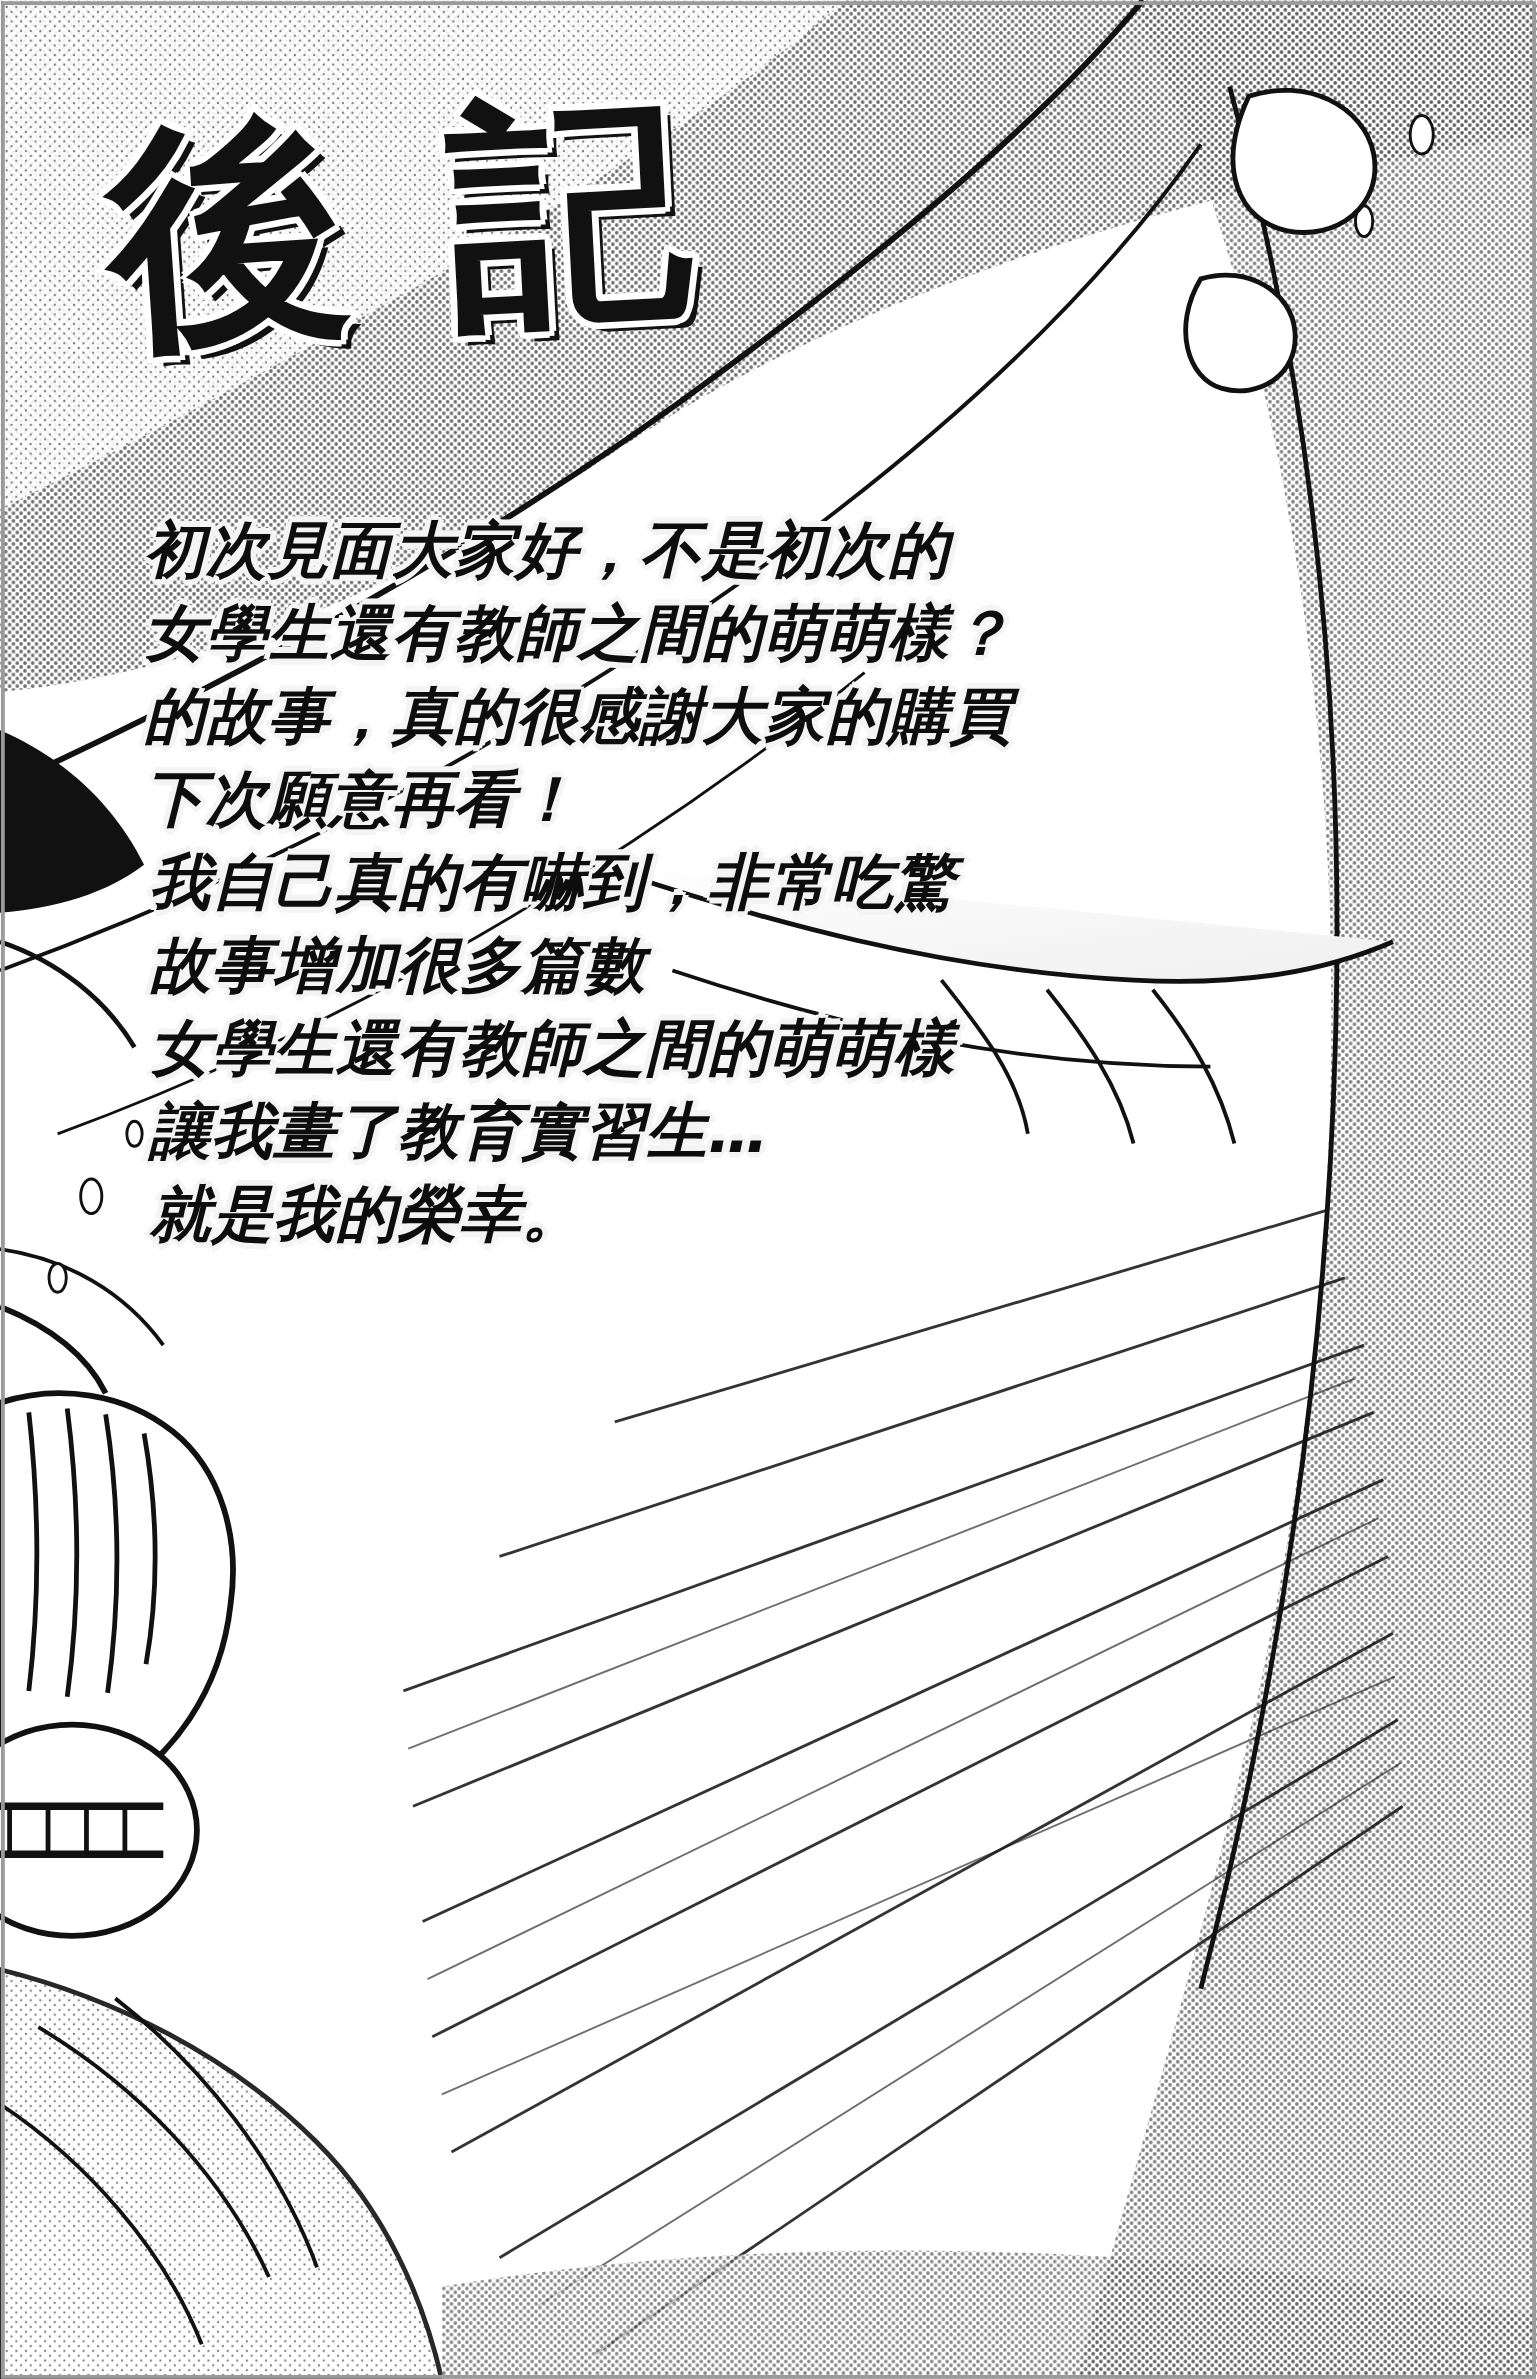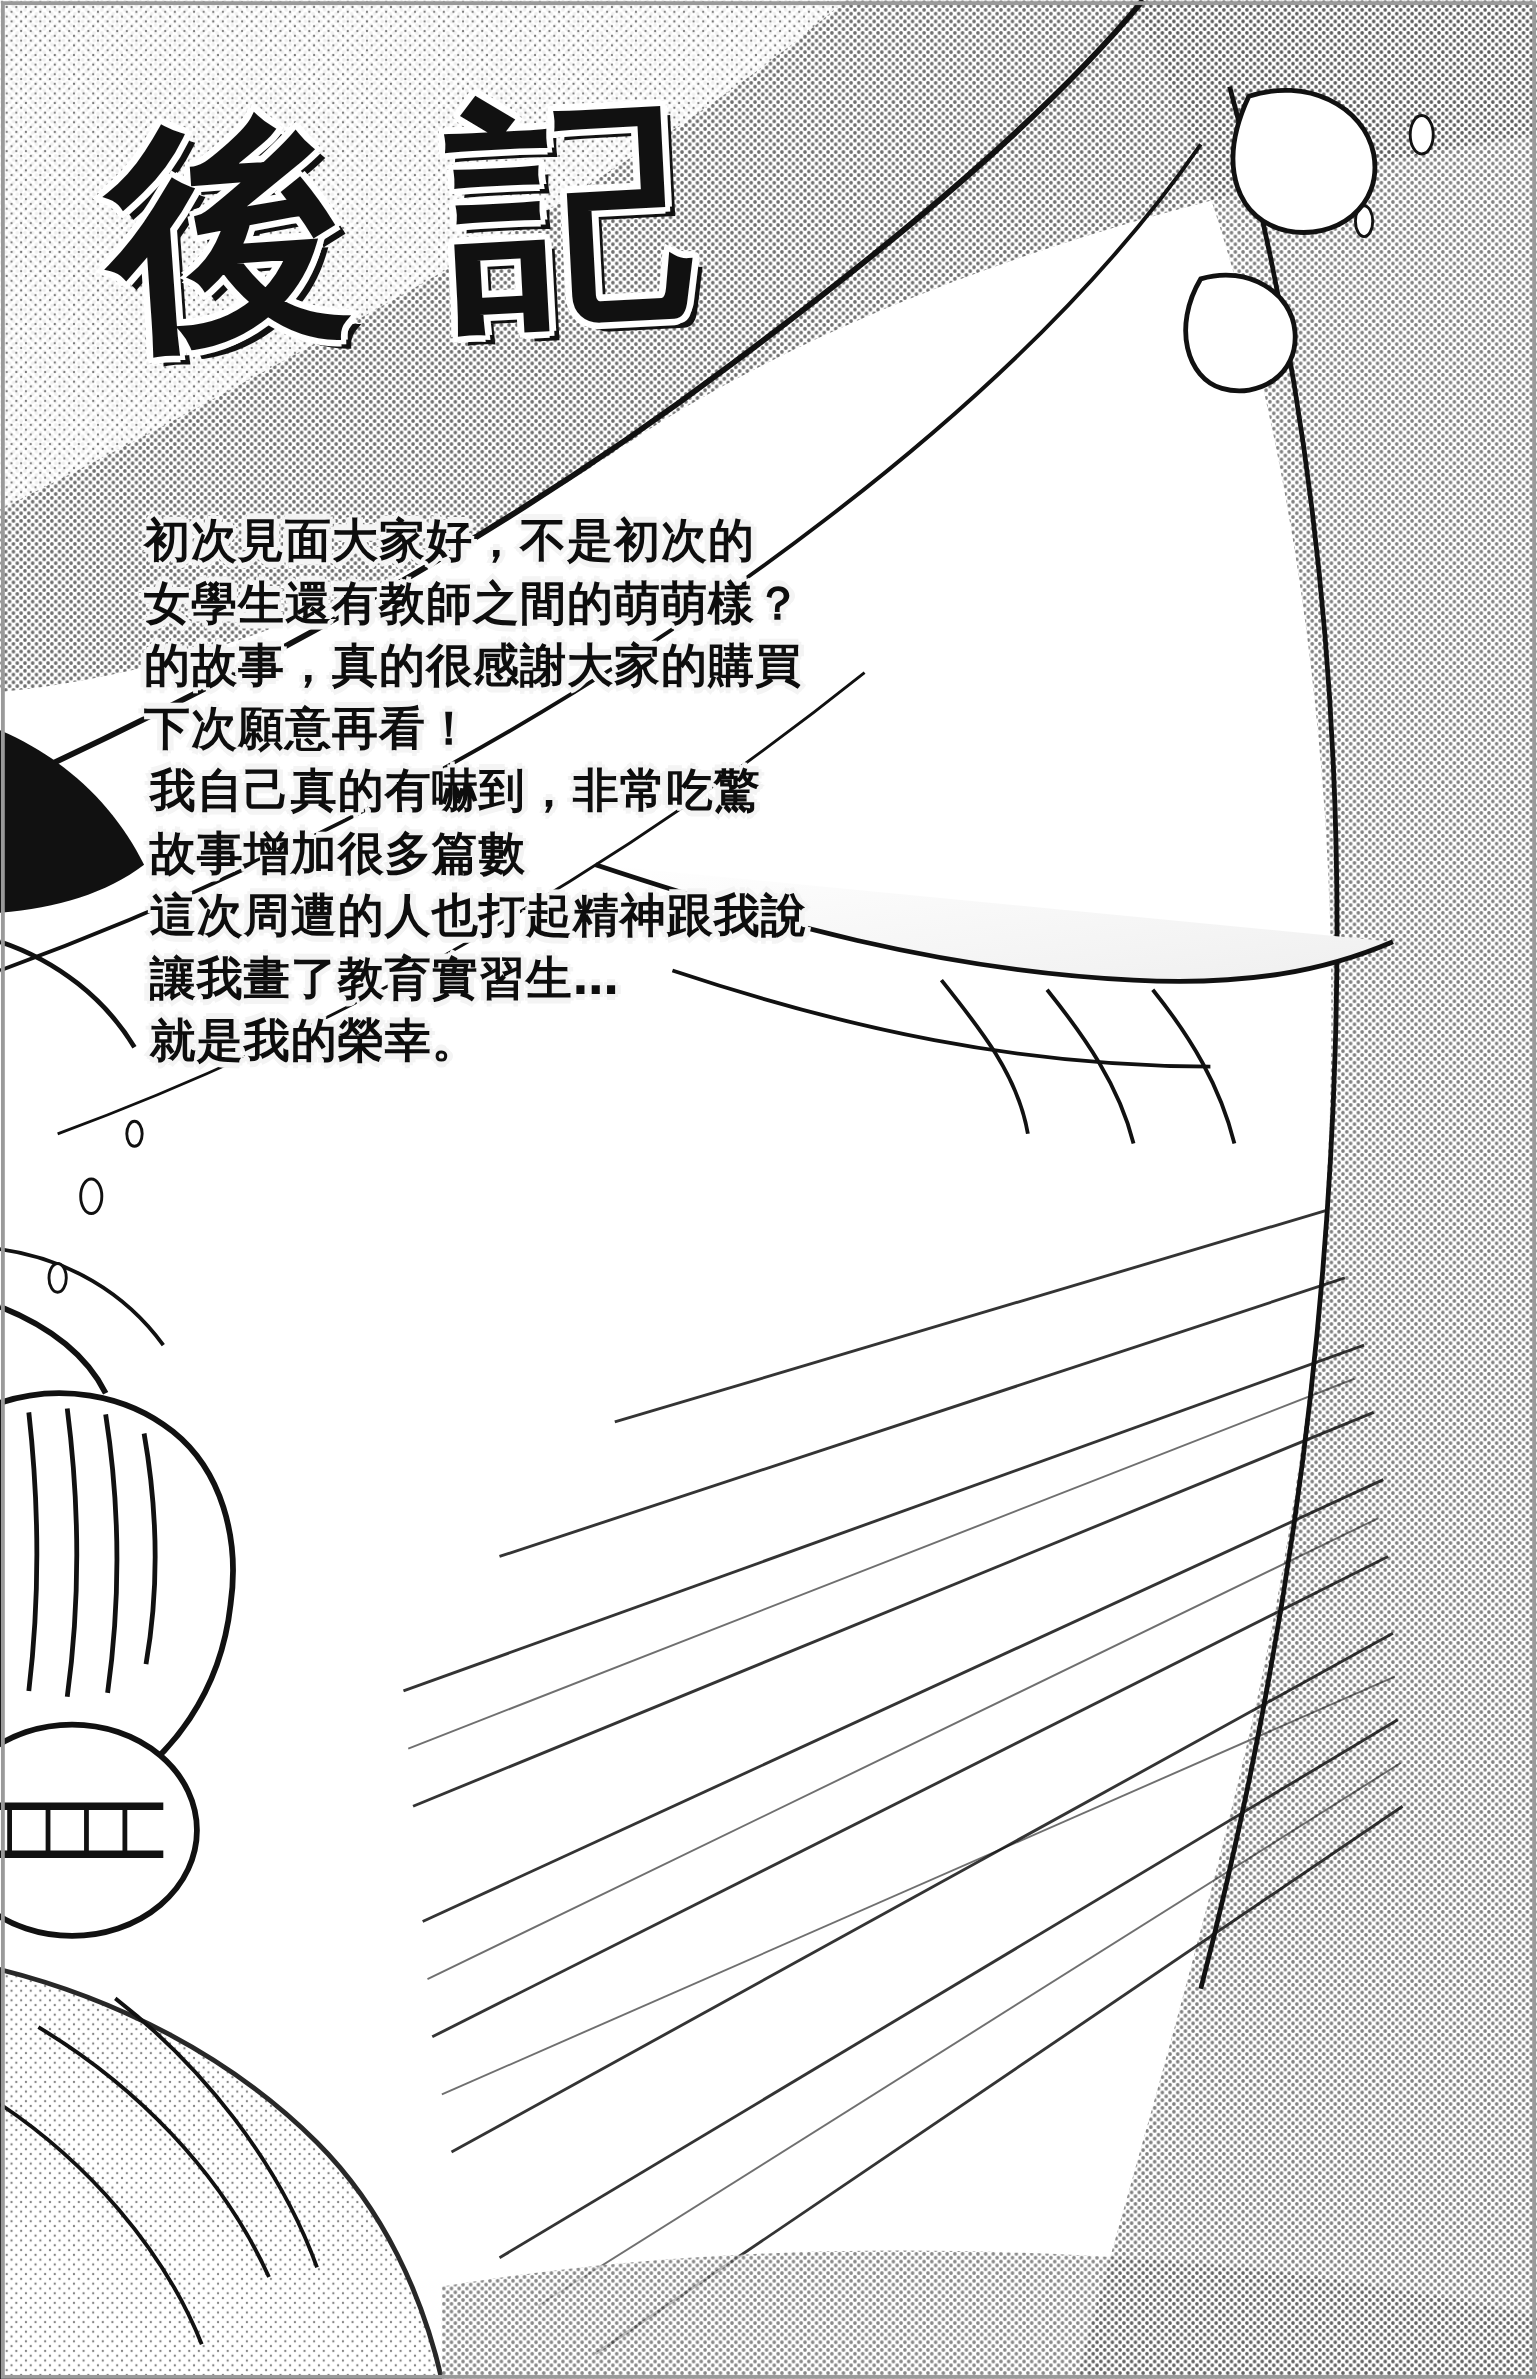--- a/index.html
+++ b/index.html
@@ -60,30 +60,31 @@
   
   .afterword {
     position: absolute;
     top: 509px;
     left: 144px;
     width: 1326px;
     z-index: 4;
   }
   .afterword .line {
     font-family: "DejaVu Sans", "Liberation Sans", sans-serif;
-    font-size: 46px;
+    font-size: 61px;
     line-height: 1.36;
     font-weight: 600;
     color: #0d0d0d;
     white-space: nowrap;
     letter-spacing: 1px;
     text-shadow:
       3.8px 0 0 #f4f4f4, -3.8px 0 0 #f4f4f4, 0 3.8px 0 #f4f4f4, 0 -3.8px 0 #f4f4f4,
       2.9px 2.9px 0 #f4f4f4, -2.9px 2.9px 0 #f4f4f4, 2.9px -2.9px 0 #f4f4f4, -2.9px -2.9px 0 #f4f4f4,
       5.8px 0 0 #f4f4f4, -5.8px 0 0 #f4f4f4, 0 5.8px 0 #f4f4f4, 0 -5.8px 0 #f4f4f4;
+    font-style: italic;
   }
   .afterword .line.indent { padding-left: 5.8px; }
 </style>
 </head>
 <body>
 
 <div class="page">
 
   <div class="art-layer">
     <svg viewBox="0 0 1600 2477" xmlns="http://www.w3.org/2000/svg" aria-hidden="true">
@@ -197,19 +198,19 @@
     <span class="title-char c2">記</span>
   </div>
 
   <div class="afterword">
     <div class="line">初次見面大家好，不是初次的</div>
     <div class="line">女學生還有教師之間的萌萌樣？</div>
     <div class="line">的故事，真的很感謝大家的購買</div>
     <div class="line">下次願意再看！</div>
     <div class="line indent">我自己真的有嚇到，非常吃驚</div>
     <div class="line indent">故事增加很多篇數</div>
-    <div class="line indent">這次周遭的人也打起精神跟我說</div>
+    <div class="line indent">女學生還有教師之間的萌萌樣</div>
     <div class="line indent">讓我畫了教育實習生…</div>
     <div class="line indent">就是我的榮幸。</div>
   </div>
 
 </div>
 
 
 </body></html>

